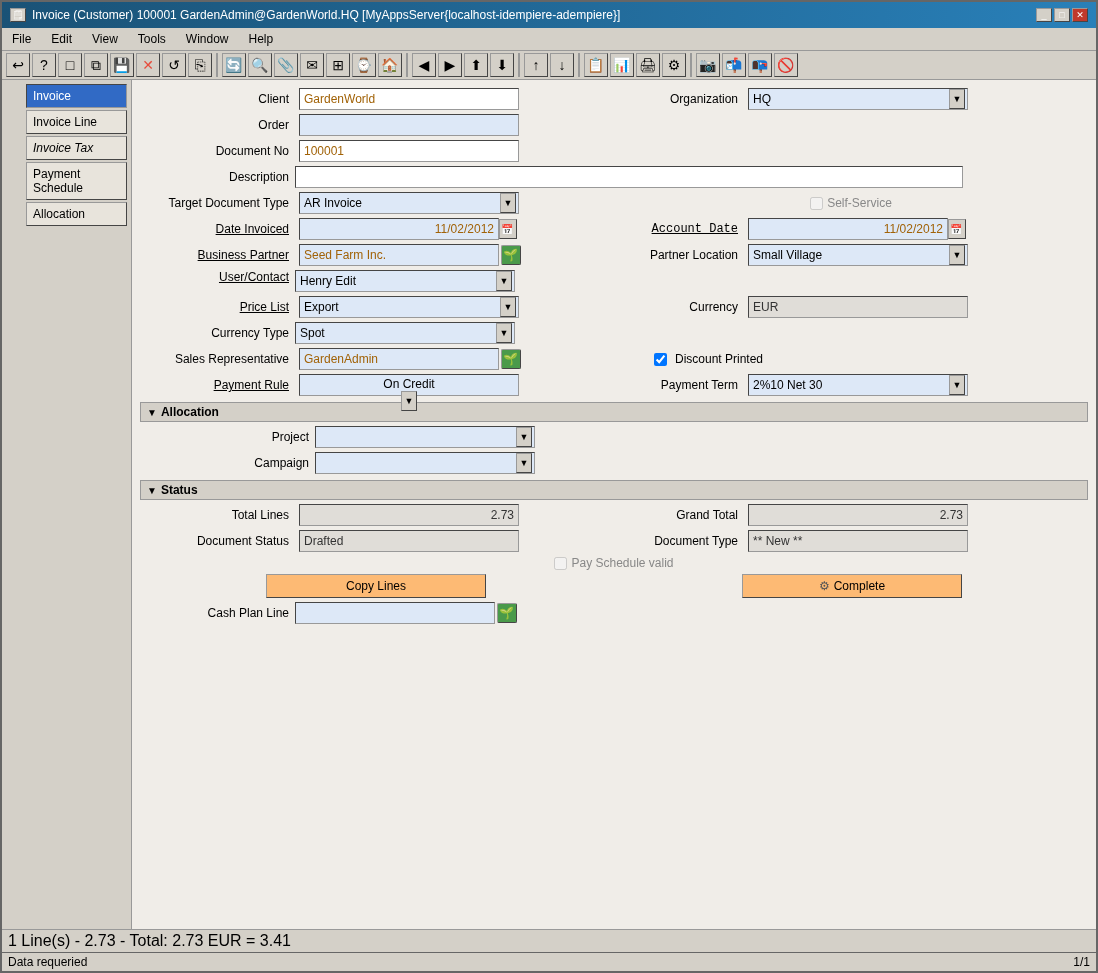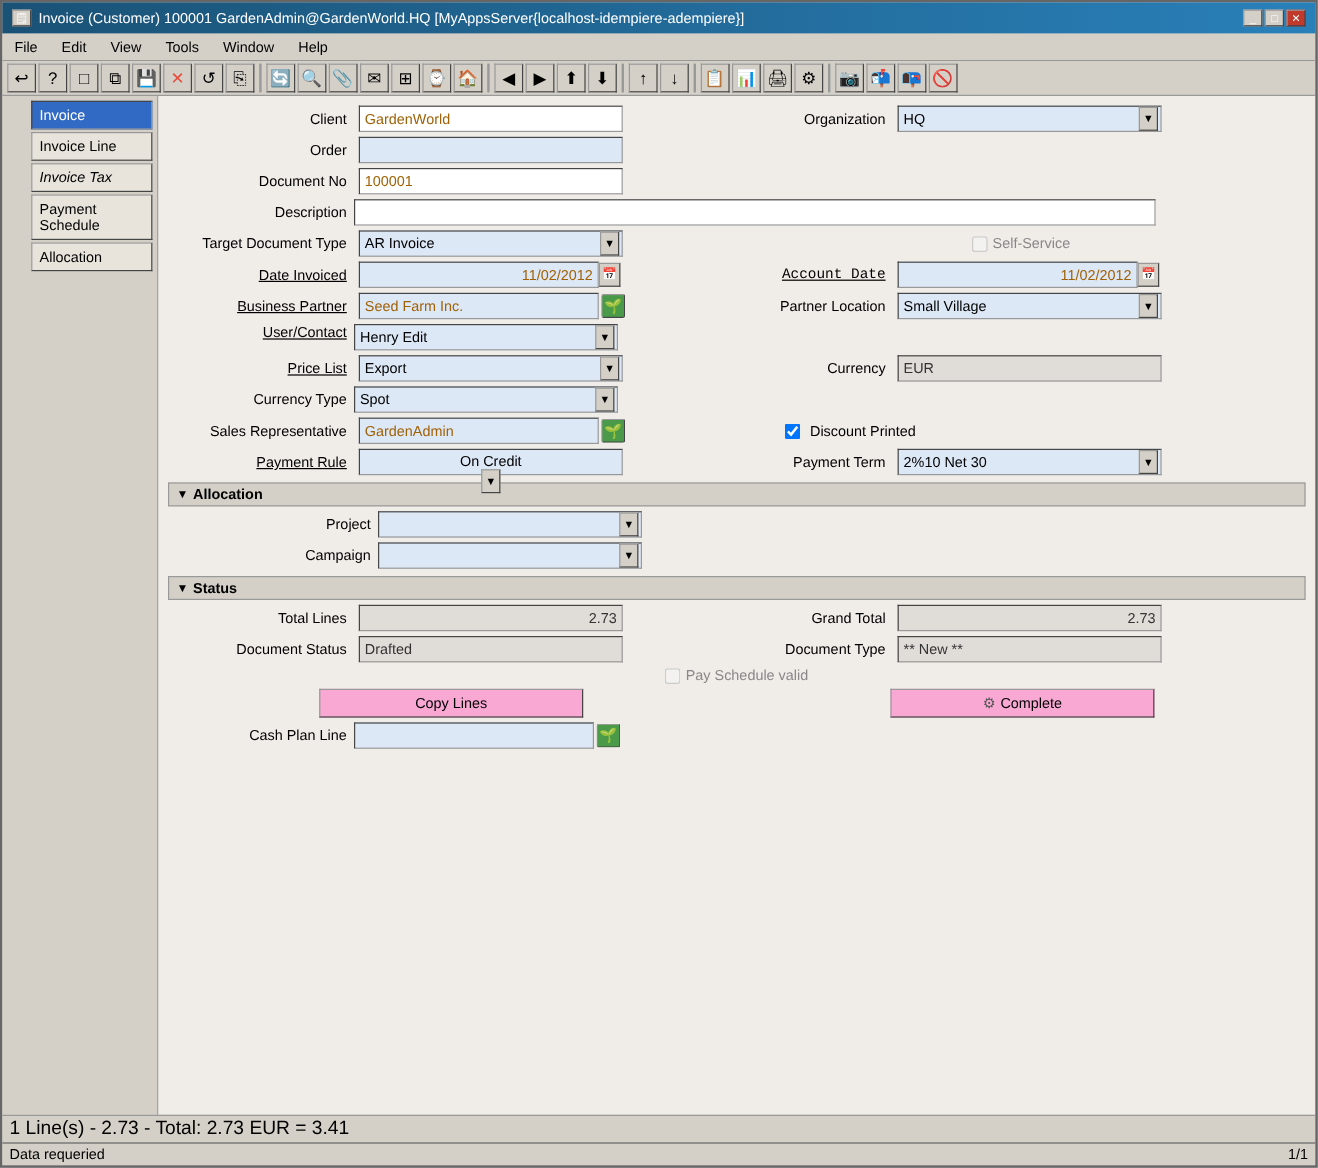--- a/index.html
+++ b/index.html
@@ -137,21 +137,21 @@
       padding: 2px 6px;
       margin: 6px 0 4px 0;
       font-weight: bold;
       display: flex;
       align-items: center;
       gap: 4px;
       cursor: pointer;
     }
     .section-toggle { font-size: 10px; }
     .btn-action {
-      background: #f9a8d4;
+      background: #fdba74;
       border: 1px outset #999;
       padding: 3px 12px;
       cursor: pointer;
       font-size: 12px;
       height: 24px;
       display: flex; align-items: center; justify-content: center;
       gap: 4px;
     }
     .status-bar {
       background: #d4d0c8;

